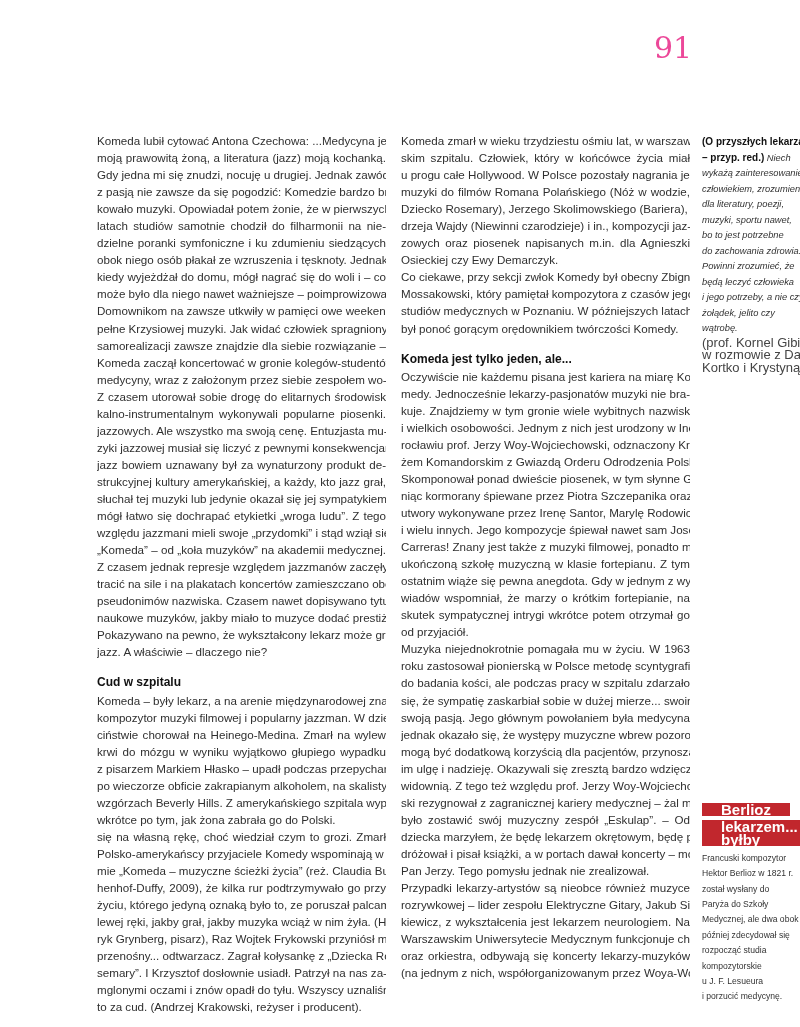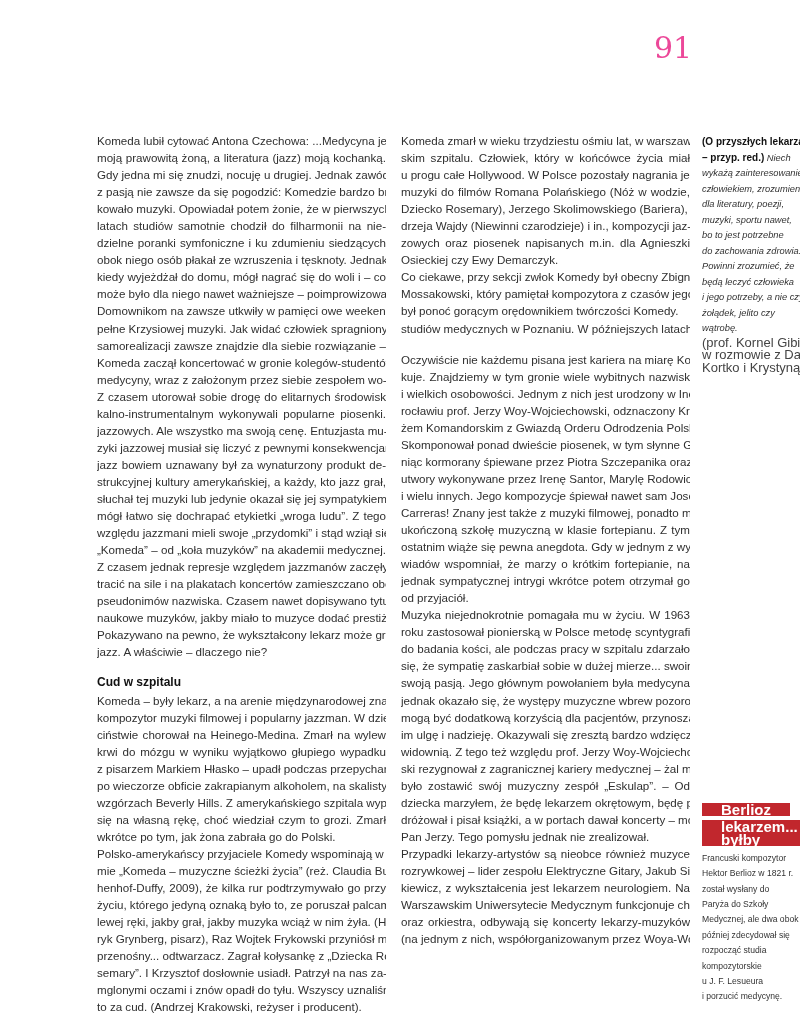--- a/index.html
+++ b/index.html
@@ -76,22 +76,22 @@
   <span class="gap"></span>
   <span class="heading">Cud w szpitalu</span>
   <div>
     <span class="line">Komeda – były lekarz, a na arenie międzynarodowej znany</span>
     <span class="line">kompozytor muzyki filmowej i popularny jazzman. W dzie-</span>
     <span class="line">ciństwie chorował na Heinego-Medina. Zmarł na wylew</span>
     <span class="line">krwi do mózgu w wyniku wyjątkowo głupiego wypadku</span>
     <span class="line">z pisarzem Markiem Hłasko – upadł podczas przepychanki</span>
     <span class="line">po wieczorze obficie zakrapianym alkoholem, na skalistych</span>
     <span class="line">wzgórzach Beverly Hills. Z amerykańskiego szpitala wypisał</span>
+    <span class="line last">wkrótce po tym, jak żona zabrała go do Polski.</span>
     <span class="line">się na własną rękę, choć wiedział czym to grozi. Zmarł</span>
-    <span class="line last">wkrótce po tym, jak żona zabrała go do Polski.</span>
   </div>
   <div>
     <span class="line">Polsko-amerykańscy przyjaciele Komedy wspominają w fil-</span>
     <span class="line">mie „Komeda – muzyczne ścieżki życia” (reż. Claudia But-</span>
     <span class="line">henhof-Duffy, 2009), że kilka rur podtrzymywało go przy</span>
     <span class="line">życiu, którego jedyną oznaką było to, ze poruszał palcami</span>
     <span class="line">lewej ręki, jakby grał, jakby muzyka wciąż w nim żyła. (Hen-</span>
     <span class="line">ryk Grynberg, pisarz), Raz Wojtek Frykowski przyniósł mały,</span>
     <span class="line">przenośny... odtwarzacz. Zagrał kołysankę z „Dziecka Ro-</span>
     <span class="line">semary”. I Krzysztof dosłownie usiadł. Patrzył na nas za-</span>
@@ -107,39 +107,41 @@
     <span class="line">u progu całe Hollywood. W Polsce pozostały nagrania jego</span>
     <span class="line">muzyki do filmów Romana Polańskiego (Nóż w wodzie,</span>
     <span class="line">Dziecko Rosemary), Jerzego Skolimowskiego (Bariera), An-</span>
     <span class="line">drzeja Wajdy (Niewinni czarodzieje) i in., kompozycji jaz-</span>
     <span class="line">zowych oraz piosenek napisanych m.in. dla Agnieszki</span>
     <span class="line last">Osieckiej czy Ewy Demarczyk.</span>
   </div>
   <div>
     <span class="line">Co ciekawe, przy sekcji zwłok Komedy był obecny Zbigniew</span>
     <span class="line">Mossakowski, który pamiętał kompozytora z czasów jego</span>
+    <span class="line">studiów medycznych w Poznaniu. W późniejszych latach</span>
     <span class="line last">był ponoć gorącym orędownikiem twórczości Komedy.</span>
-    <span class="line">studiów medycznych w Poznaniu. W późniejszych latach</span>
   </div>
   <span class="gap"></span>
+  <span class="heading">Komeda jest tylko jeden, ale...</span>
   <div>
     <span class="line">Oczywiście nie każdemu pisana jest kariera na miarę Ko-</span>
+    <span class="line">medy. Jednocześnie lekarzy-pasjonatów muzyki nie bra-</span>
     <span class="line">kuje. Znajdziemy w tym gronie wiele wybitnych nazwisk</span>
     <span class="line">i wielkich osobowości. Jednym z nich jest urodzony w Inow-</span>
     <span class="line">rocławiu prof. Jerzy Woy-Wojciechowski, odznaczony Krzy-</span>
     <span class="line">żem Komandorskim z Gwiazdą Orderu Odrodzenia Polski.</span>
     <span class="line">Skomponował ponad dwieście piosenek, w tym słynne Go-</span>
     <span class="line">niąc kormorany śpiewane przez Piotra Szczepanika oraz</span>
     <span class="line">utwory wykonywane przez Irenę Santor, Marylę Rodowicz</span>
     <span class="line">i wielu innych. Jego kompozycje śpiewał nawet sam José</span>
     <span class="line">Carreras! Znany jest także z muzyki filmowej, ponadto ma</span>
     <span class="line">ukończoną szkołę muzyczną w klasie fortepianu. Z tym</span>
     <span class="line">ostatnim wiąże się pewna anegdota. Gdy w jednym z wy-</span>
     <span class="line">wiadów wspomniał, że marzy o krótkim fortepianie, na</span>
-    <span class="line">jednak sympatycznej intrygi wkrótce potem otrzymał go</span>
+    <span class="line">skutek sympatycznej intrygi wkrótce potem otrzymał go</span>
     <span class="line last">od przyjaciół.</span>
   </div>
   <div>
     <span class="line">Muzyka niejednokrotnie pomagała mu w życiu. W 1963</span>
     <span class="line">roku zastosował pionierską w Polsce metodę scyntygrafii</span>
     <span class="line">do badania kości, ale podczas pracy w szpitalu zdarzało</span>
     <span class="line">się, że sympatię zaskarbiał sobie w dużej mierze... swoim</span>
     <span class="line">swoją pasją. Jego głównym powołaniem była medycyna</span>
     <span class="line">jednak okazało się, że występy muzyczne wbrew pozorom</span>
     <span class="line">mogą być dodatkową korzyścią dla pacjentów, przynosząc</span>

